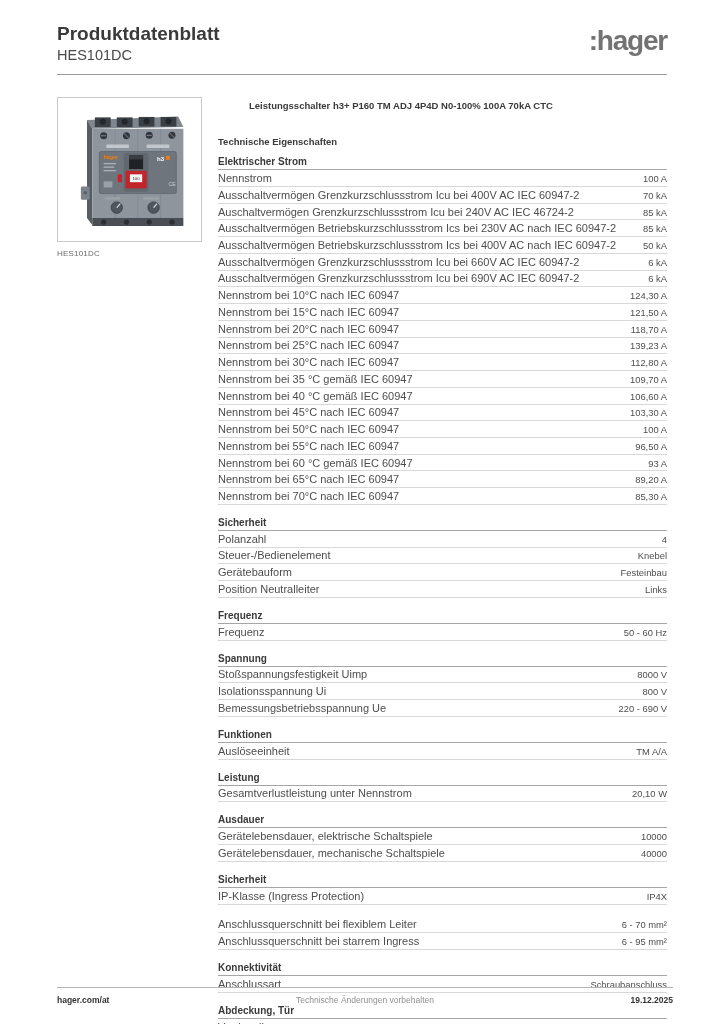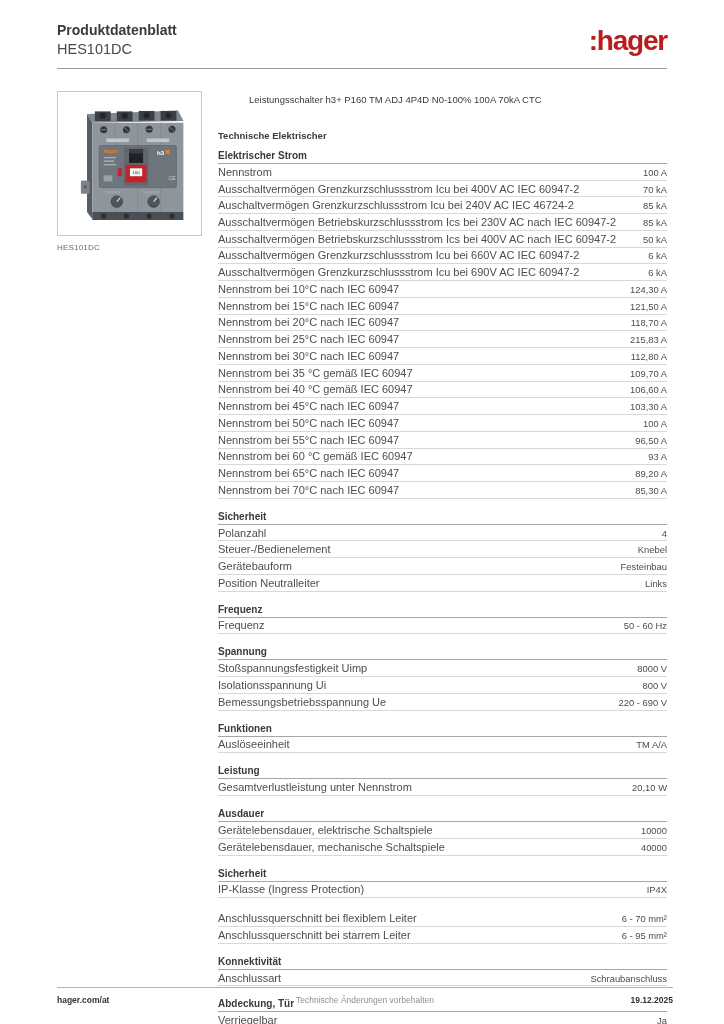--- a/index.html
+++ b/index.html
@@ -23,34 +23,34 @@
   
   .header {
     display: flex;
     justify-content: space-between;
     align-items: flex-start;
     padding-top: 22px;
     padding-bottom: 10px;
     border-bottom: 1px solid #9c9c9c;
   }
   .doc-type {
-    font-size: 14px;
+    font-size: 19px;
     font-weight: bold;
     color: #3a3a3a;
     line-height: 1.25;
   }
   .doc-ref {
     font-size: 14.5px;
     color: #4a4a4a;
     line-height: 1.25;
   }
   .logo {
     font-size: 28px;
     font-weight: bold;
-    color: #b91c1c;
+    color: #737373;
     letter-spacing: -1.2px;
     line-height: 1;
     margin-top: 5px;
   }
 
   
   .main {
     display: flex;
     gap: 16px;
     margin-top: 22px;
@@ -66,21 +66,21 @@
   .img-caption {
     margin-top: 7px;
     font-size: 8px;
     color: #6b6b6b;
     letter-spacing: 0.2px;
   }
   .right-col { flex: 1; padding-top: 3px; }
 
   .product-title {
     font-size: 9.5px;
-    font-weight: normal;
+    font-weight: bold;
     color: #3a3a3a;
     line-height: 1.2;
     padding-left: 31px;
   }
   .specs-heading {
     font-size: 9.5px;
     font-weight: bold;
     color: #3a3a3a;
     margin-top: 25px;
   }
@@ -227,21 +227,21 @@
             <circle cx="69" cy="132.5" r="3" fill="#2b2e32"></circle>
             <circle cx="95" cy="132.5" r="3" fill="#2b2e32"></circle>
             <circle cx="121" cy="132.5" r="3" fill="#2b2e32"></circle>
           </svg>
         </div>
         <div class="img-caption">HES101DC</div>
       </div>
 
       <div class="right-col">
         <h1 class="product-title">Leistungsschalter h3+ P160 TM ADJ 4P4D N0-100% 100A 70kA CTC</h1>
-        <h2 class="specs-heading">Technische Elektrischer</h2>
+        <h2 class="specs-heading">Technische Eigenschaften</h2>
         <div id="sections">
             <section class="spec-section">
               <h3 class="section-title">Elektrischer Strom</h3>
               <div class="spec-row">
                 <span class="spec-label">Nennstrom</span>
                 <span class="spec-value">100 A</span>
               </div>
               <div class="spec-row">
                 <span class="spec-label">Ausschaltvermögen Grenzkurzschlussstrom Icu bei 400V AC IEC 60947-2</span>
                 <span class="spec-value">70 kA</span>
@@ -273,21 +273,21 @@
               <div class="spec-row">
                 <span class="spec-label">Nennstrom bei 15°C nach IEC 60947</span>
                 <span class="spec-value">121,50 A</span>
               </div>
               <div class="spec-row">
                 <span class="spec-label">Nennstrom bei 20°C nach IEC 60947</span>
                 <span class="spec-value">118,70 A</span>
               </div>
               <div class="spec-row">
                 <span class="spec-label">Nennstrom bei 25°C nach IEC 60947</span>
-                <span class="spec-value">215,83 A</span>
+                <span class="spec-value">139,23 A</span>
               </div>
               <div class="spec-row">
                 <span class="spec-label">Nennstrom bei 30°C nach IEC 60947</span>
                 <span class="spec-value">112,80 A</span>
               </div>
               <div class="spec-row">
                 <span class="spec-label">Nennstrom bei 35 °C gemäß IEC 60947</span>
                 <span class="spec-value">109,70 A</span>
               </div>
               <div class="spec-row">
@@ -391,21 +391,21 @@
                 <span class="spec-label">IP-Klasse (Ingress Protection)</span>
                 <span class="spec-value">IP4X</span>
               </div>
             </section>
             <section class="spec-section">
               <div class="spec-row">
                 <span class="spec-label">Anschlussquerschnitt bei flexiblem Leiter</span>
                 <span class="spec-value">6 - 70 mm²</span>
               </div>
               <div class="spec-row">
-                <span class="spec-label">Anschlussquerschnitt bei starrem Leiter</span>
+                <span class="spec-label">Anschlussquerschnitt bei starrem Ingress</span>
                 <span class="spec-value">6 - 95 mm²</span>
               </div>
             </section>
             <section class="spec-section">
               <h3 class="section-title">Konnektivität</h3>
               <div class="spec-row">
                 <span class="spec-label">Anschlussart</span>
                 <span class="spec-value">Schraubanschluss</span>
               </div>
             </section>

